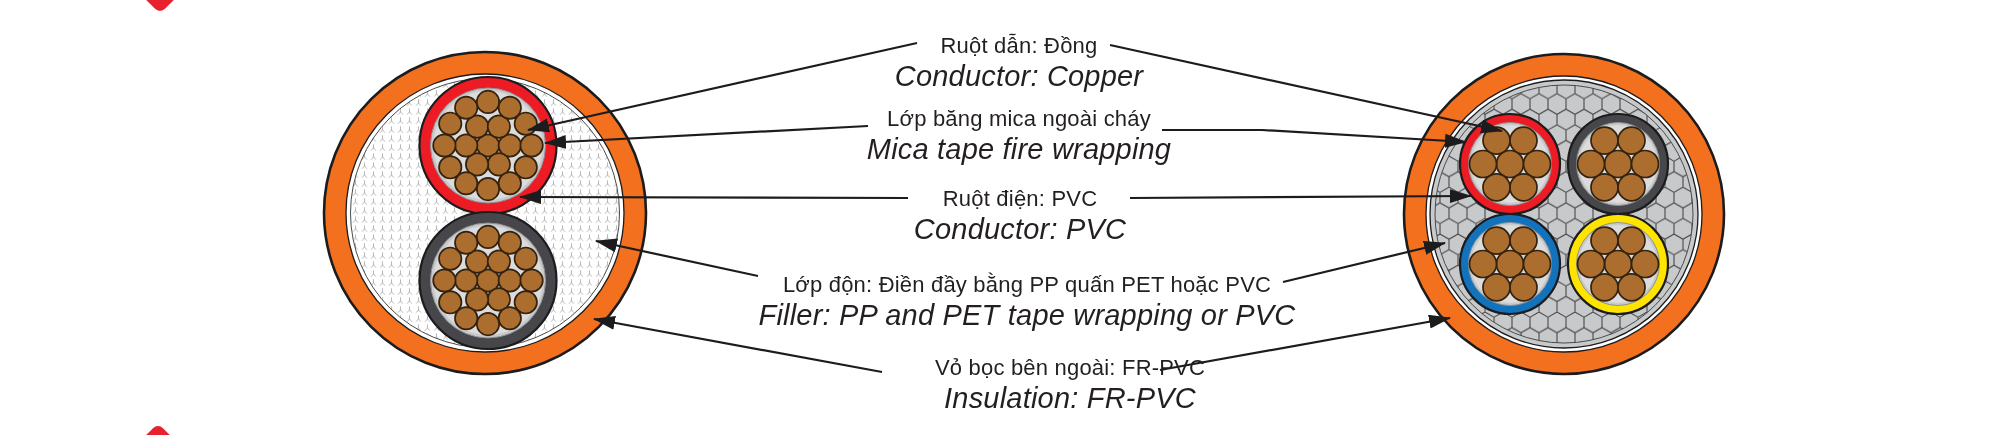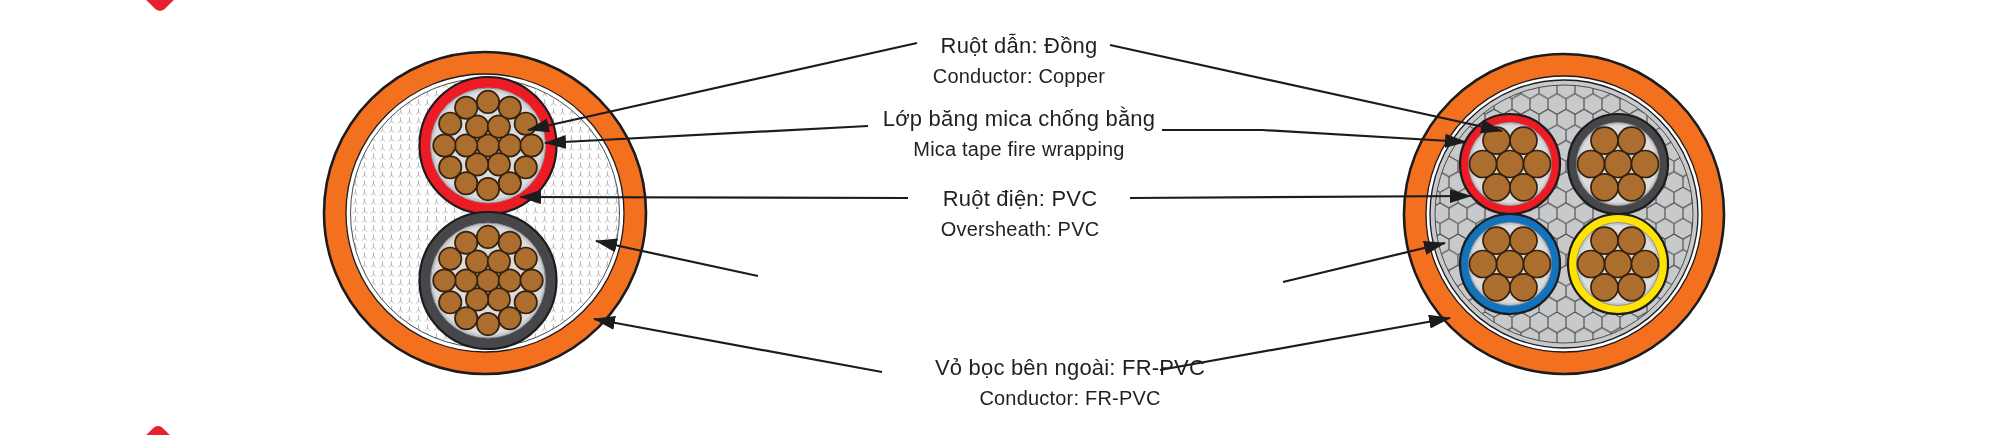--- a/index.html
+++ b/index.html
@@ -14,21 +14,21 @@
   .o1b{stroke:#4a4a4a;stroke-width:1;}
   .ring{stroke:var(--outline);stroke-width:2.2;}
   .mica{fill:var(--silver);stroke:#8f9092;stroke-width:1;}
   .bed{fill:var(--strand-bed);}
   .strand{fill:var(--copper);stroke:var(--copper-edge);stroke-width:1.7;}
   .ld{fill:none;stroke:var(--outline);stroke-width:2.2;}
   .diamond{fill:var(--accent-red);}
   
   .lg{position:absolute;transform:translateX(-50%);text-align:center;white-space:nowrap;color:var(--ink);}
   .vn{font-size:22px;line-height:30px;font-weight:400;letter-spacing:0.2px;}
-  .en{font-size:20px;line-height:30px;letter-spacing:0.2px;}
+  .en{font-size:29px;line-height:30px;font-style:italic;letter-spacing:0.2px;}
 </style>
 </head>
 <body>
 
 <div class="canvas">
 
   <svg class="art" width="2000" height="435" viewBox="0 0 2000 435">
     <defs>
       <marker id="arrow" markerUnits="userSpaceOnUse" markerWidth="24" markerHeight="16" refX="21" refY="7" orient="auto">
         <path d="M0,0 L22,7 L0,14 Z" style="fill:var(--outline)"></path>
@@ -143,28 +143,32 @@
       <polyline class="ld" points="1160,370 1450,318" marker-end="url(#arrow)"></polyline>
     </g>
   </svg>
 
   <div class="lg" style="left:1019px;top:31px">
     <div class="vn">Ruột dẫn: Đồng</div>
     <div class="en">Conductor: Copper</div>
   </div>
 
   <div class="lg" style="left:1019px;top:104px">
-    <div class="vn">Lớp băng mica chống bằng</div>
+    <div class="vn">Lớp băng mica ngoài cháy</div>
     <div class="en">Mica tape fire wrapping</div>
   </div>
 
   <div class="lg" style="left:1020px;top:184px">
     <div class="vn">Ruột điện: PVC</div>
-    <div class="en">Oversheath: PVC</div>
+    <div class="en">Conductor: PVC</div>
   </div>
 
+  <div class="lg" style="left:1027px;top:270px">
+    <div class="vn">Lớp độn: Điền đầy bằng PP quấn PET hoặc PVC</div>
+    <div class="en">Filler: PP and PET tape wrapping or PVC</div>
+  </div>
 
   <div class="lg" style="left:1070px;top:353px">
     <div class="vn">Vỏ bọc bên ngoài: FR-PVC</div>
-    <div class="en">Conductor: FR-PVC</div>
+    <div class="en">Insulation: FR-PVC</div>
   </div>
 
 </div>
 
 </body></html>

